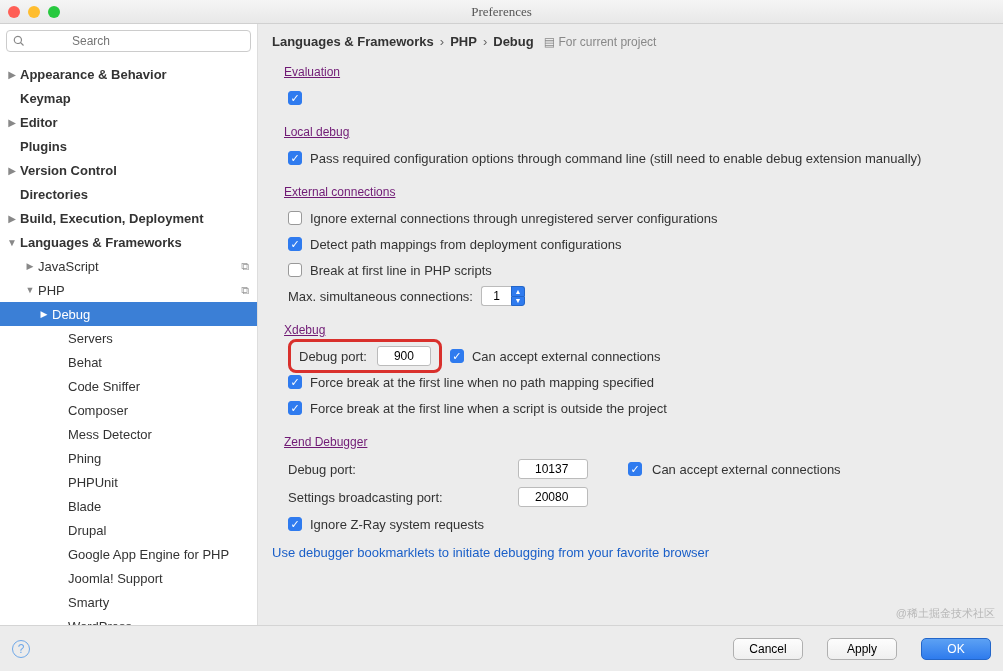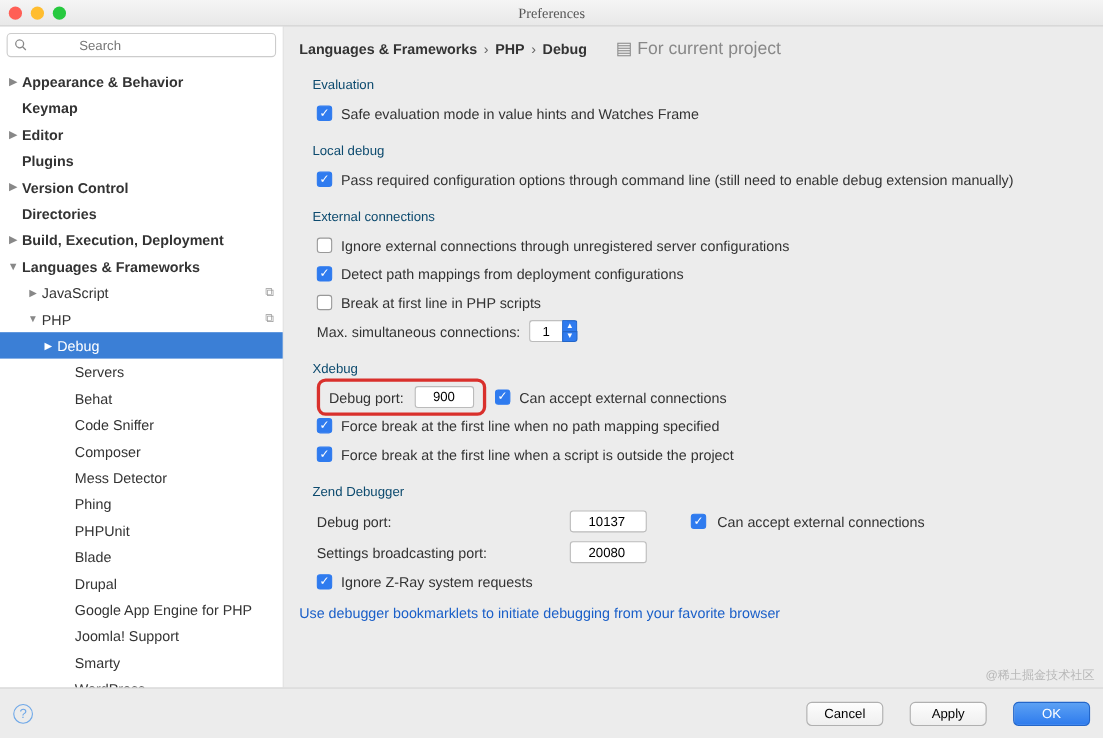--- a/index.html
+++ b/index.html
@@ -26,23 +26,23 @@
 .trow.bold .label { font-weight: 600; }
 .trow.selected { background: #3b7fd6; color: #fff; }
 .trow.selected .arrow, .trow.selected .smallarrow { color: #fff; }
 .smallarrow { width: 12px; display: inline-flex; justify-content: center; font-size: 9px; color: #888; }
 .dup { position: absolute; right: 8px; color: #999; font-size: 11px; }
 
 .main { flex: 1; background: #ececec; overflow: auto; padding: 0; }
 .crumb { padding: 10px 14px 4px; display: flex; align-items: baseline; gap: 6px; flex-wrap: wrap; }
 .crumb b { font-weight: 600; }
 .crumb .sep { color: #666; }
-.crumb .hint { color: #888; font-size: 16px; margin-left: 20px; }
-
-.section { padding: 4px 26px 2px; margin-top: 8px; font-size: 12px; color: #0c4a6e; }
+.crumb .hint { color: #888; font-size: 12px; margin-left: 4px; }
+
+.section { padding: 4px 26px 2px; margin-top: 8px; font-size: 12px; color: #701a75; text-decoration: underline; }
 .opts { padding: 4px 14px 2px 30px; }
 .optrow { display: flex; align-items: center; height: 26px; gap: 8px; }
 .cb { width: 14px; height: 14px; border: 1px solid #999; border-radius: 3px; background: #fff; display: inline-flex; align-items: center; justify-content: center; flex-shrink: 0; }
 .cb.checked { background: #2f7bef; border-color: #2f7bef; }
 .cb.checked::after { content: "✓"; color: #fff; font-size: 11px; line-height: 1; }
 input.numbox { width: 54px; height: 20px; border: 1px solid #bbb; border-radius: 3px; padding: 0 16px; font-size: 12px; }
 .stepper { display: flex; align-items: center; }
 .stepper input { width: 30px; height: 20px; border: 1px solid #bbb; border-right: none; border-radius: 3px 0 0 3px; text-align: center; font-size: 12px; }
 .stepbtns { display: flex; flex-direction: column; width: 14px; height: 20px; }
 .stepbtns div { flex: 1; background: #2f7bef; color: #fff; font-size: 7px; display: flex; align-items: center; justify-content: center; border: 1px solid #2366c9; }
@@ -205,21 +205,20 @@
       <b>PHP</b>
         <span class="sep">›</span>
       <b>Debug</b>
       <span class="hint">▤ <span>For current project</span></span>
     </div>
 
     <div class="section">Evaluation</div>
     <div class="opts">
       <div class="optrow">
           <span class="cb checked"></span>
-          <span>Safe evaluation mode in value hints and Watches Frame</span>
         </div>
     </div>
 
     <div class="section">Local debug</div>
     <div class="opts">
       <div class="optrow">
           <span class="cb checked"></span>
           <span>Pass required configuration options through command line (still need to enable debug extension manually)</span>
         </div>
     </div>

